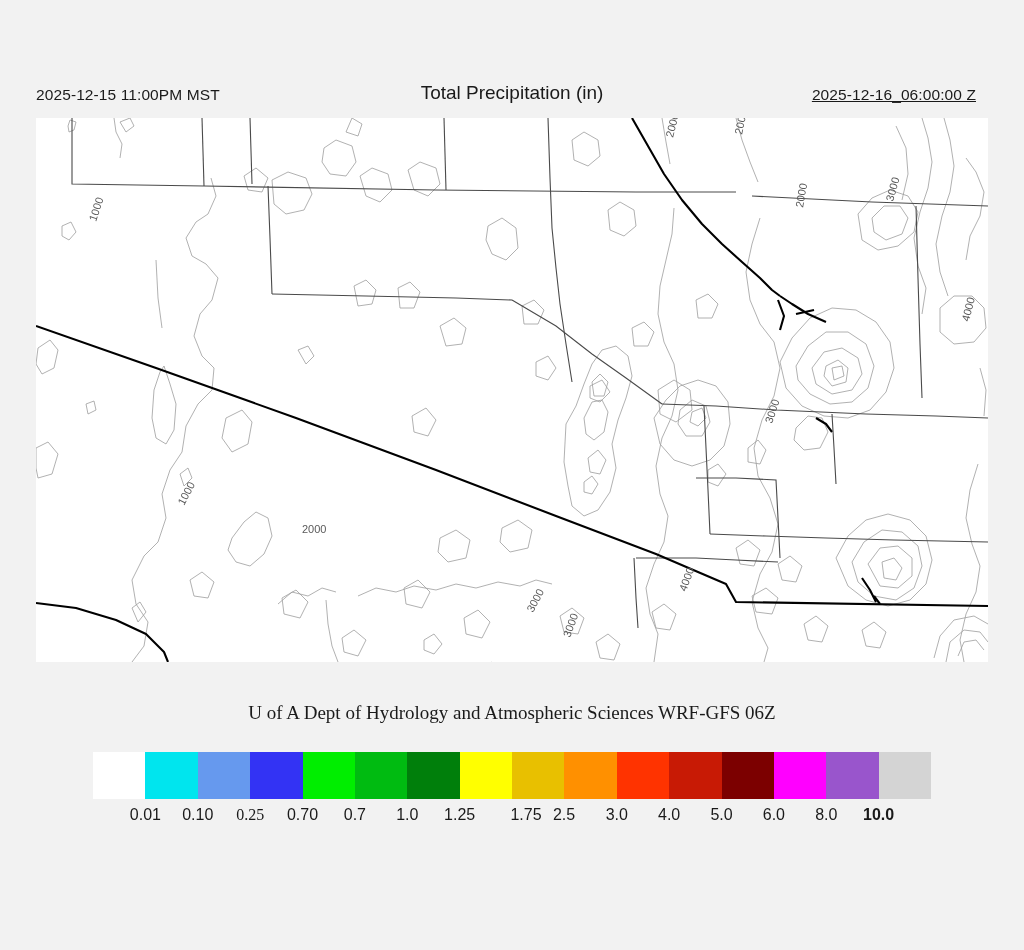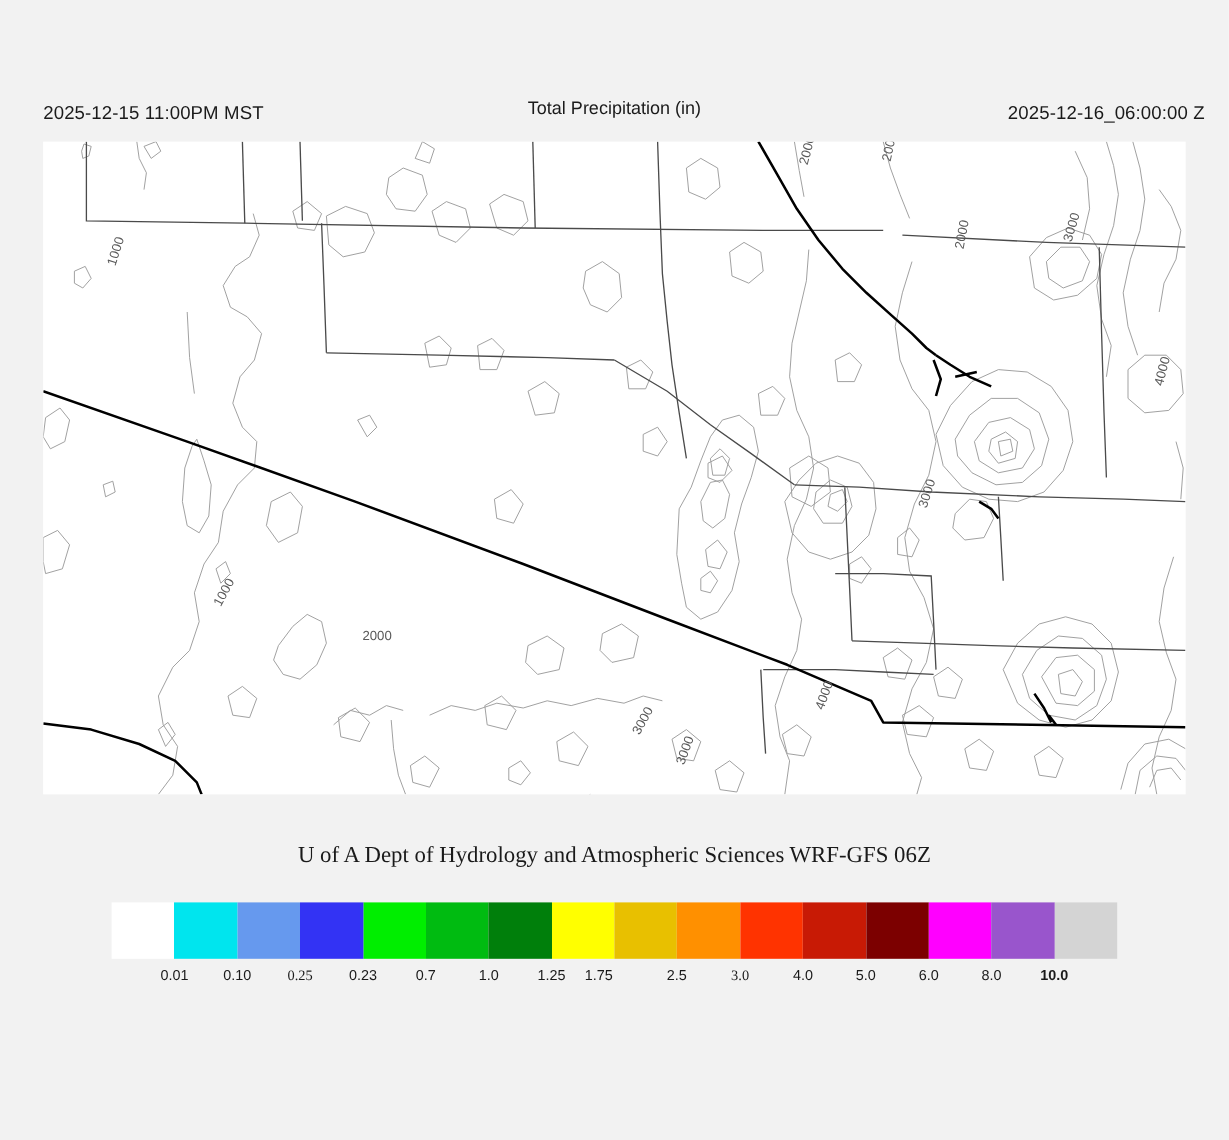--- a/index.html
+++ b/index.html
@@ -9,37 +9,37 @@
     font-family:"Liberation Sans", sans-serif;
     color:#1a1a1a;
     overflow:hidden;
     position:relative;
   }
   .fig{position:absolute;left:0;top:0;width:820px;height:950px;}
 
   
   .hdr{position:absolute;left:0;top:86px;width:1024px;height:26px;}
   .hdr-left{position:absolute;left:36px;top:0;font-size:15.5px;letter-spacing:.1px;white-space:nowrap;}
-  .hdr-center{position:absolute;left:0;top:-4px;width:1024px;text-align:center;font-size:15px;white-space:nowrap;}
-  .hdr-right{position:absolute;right:20px;top:0;font-size:15.5px;letter-spacing:.1px;white-space:nowrap;text-align:center;}
+  .hdr-center{position:absolute;left:0;top:-4px;width:1024px;text-align:center;font-size:19px;white-space:nowrap;}
+  .hdr-right{position:absolute;right:48px;top:0;font-size:15.5px;letter-spacing:.1px;white-space:nowrap;text-align:center;text-decoration:underline;}
 
   
   .map-wrap{position:absolute;left:36px;top:118px;width:952px;height:544px;background:#ffffff;overflow:hidden;}
   .map-wrap svg{display:block;}
 
   
   .caption{position:absolute;left:0;top:702px;width:1024px;text-align:center;font-size:19px;white-space:nowrap;font-family:Liberation Serif, serif;}
 
   
   .cbar{position:absolute;left:93px;top:752px;width:838px;height:47px;display:flex;}
   .cbar .cell{flex:1 1 0;height:47px;}
   .cbar-labels{position:absolute;left:93px;top:806px;width:838px;height:26px;}
   .cbar-labels .lbl{
     position:absolute;top:0;transform:translateX(-50%);
-    font-size:12px;white-space:nowrap;text-align:center;
+    font-size:16px;white-space:nowrap;text-align:center;
   }
 </style>
 </head>
 <body>
 
 <div class="fig">
 
   <div class="hdr">
     <div class="hdr-left">2025-12-15 11:00PM MST</div>
     <div class="hdr-center">Total Precipitation (in)</div>
@@ -247,27 +247,27 @@
       <div class="cell" title="4.0 - 5.0" style="background: rgb(200, 26, 5);"></div>
       <div class="cell" title="5.0 - 6.0" style="background: rgb(124, 0, 0);"></div>
       <div class="cell" title="6.0 - 8.0" style="background: rgb(255, 0, 255);"></div>
       <div class="cell" title="8.0 - 10.0" style="background: rgb(153, 85, 204);"></div>
       <div class="cell" title="&gt; 10.0" style="background: rgb(212, 212, 212);"></div>
     </div>
   <div class="cbar-labels" id="colorbar-labels">
       <span class="lbl" style="left: 52.375px;">0.01</span>
       <span class="lbl" style="left: 104.75px;">0.10</span>
       <span class="lbl" style="left: 157.125px; font-family: Liberation Serif, serif;">0.25</span>
-      <span class="lbl" style="left: 209.5px;">0.23</span>
+      <span class="lbl" style="left: 209.5px;">0.70</span>
       <span class="lbl" style="left: 261.875px;">0.7</span>
       <span class="lbl" style="left: 314.25px;">1.0</span>
       <span class="lbl" style="left: 366.625px;">1.25</span>
-      <span class="lbl" style="left: 406px; text-align: right;">1.75</span>
+      <span class="lbl" style="left: 433px; text-align: right;">1.75</span>
       <span class="lbl" style="left: 471px;">2.5</span>
-      <span class="lbl" style="left: 523.75px; font-family: Liberation Serif, serif;">3.0</span>
+      <span class="lbl" style="left: 523.75px;">3.0</span>
       <span class="lbl" style="left: 576.125px;">4.0</span>
       <span class="lbl" style="left: 628.5px;">5.0</span>
       <span class="lbl" style="left: 680.875px;">6.0</span>
       <span class="lbl" style="left: 733.25px;">8.0</span>
       <span class="lbl" style="left: 785.625px; font-weight: bold;">10.0</span>
     </div>
 
 </div>
 
 </body></html>

